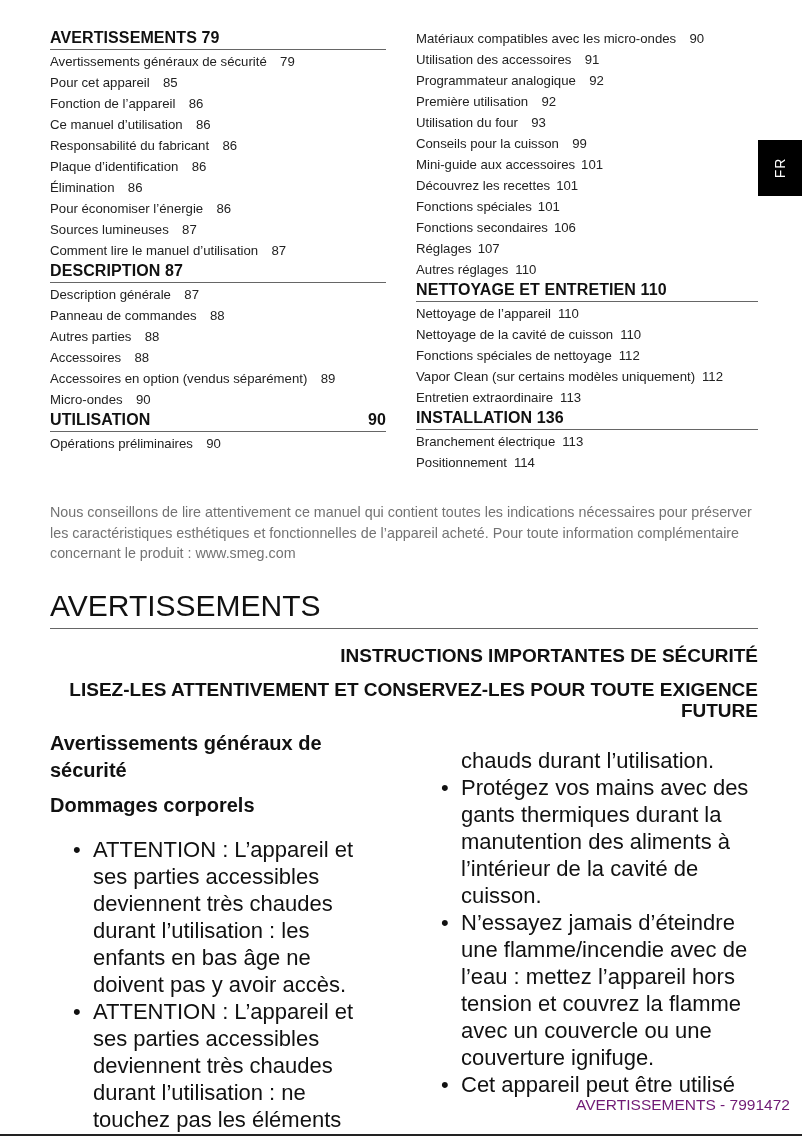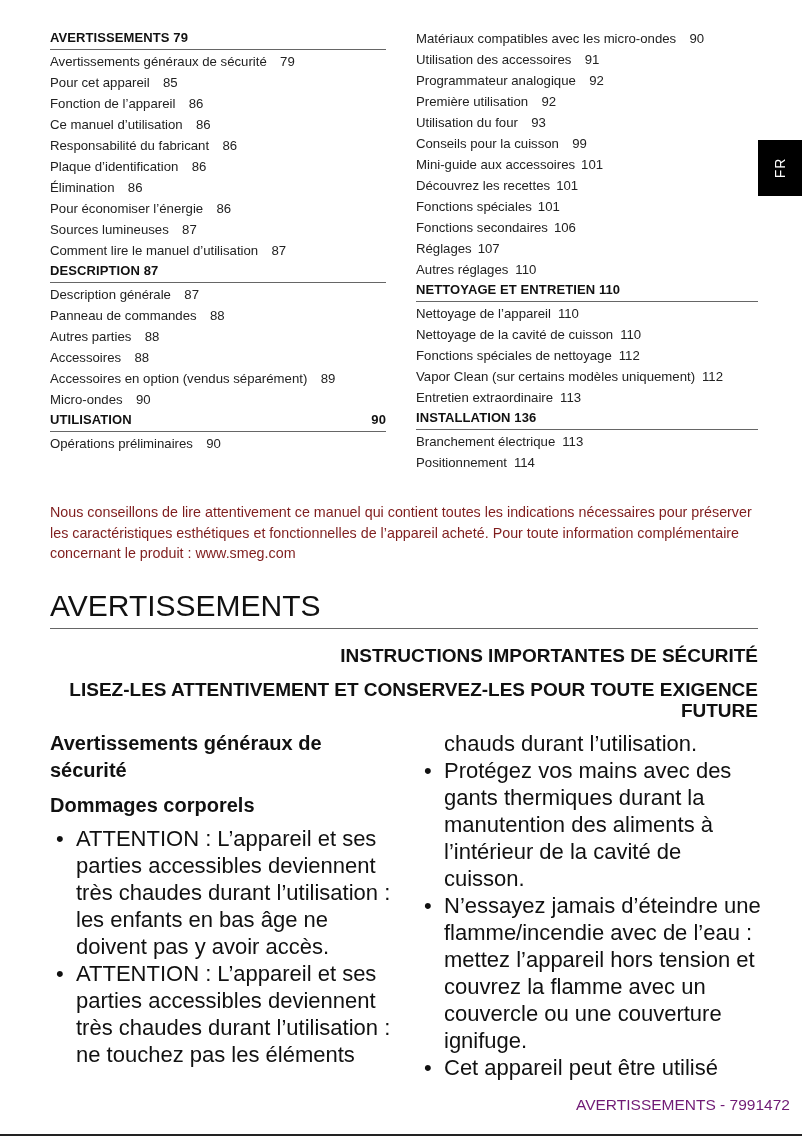--- a/index.html
+++ b/index.html
@@ -5,52 +5,52 @@
   html, body { margin:0; padding:0; }
   body {
     width:802px; height:1136px; position:relative; overflow:hidden;
     background:#ffffff; color:#111;
     font-family:"Liberation Sans", "DejaVu Sans", sans-serif;
   }
   .toc-col { position:absolute; top:28px; }
   .toc-left { left:50px; width:336px; }
   .toc-right { left:416px; width:342px; }
   .toc-head {
-    font-weight:bold; font-size:13px; line-height:20px; letter-spacing:0.1px;
+    font-weight:bold; font-size:16px; line-height:20px; letter-spacing:0.1px;
     border-bottom:1.5px solid #666; padding-bottom:1px; margin-bottom:1px;
     display:flex; justify-content:space-between;
   }
   .toc-row {
     display:flex; justify-content:flex-start; font-size:13.2px; line-height:21px;
     color:#222; font-weight:300;
   }
   .toc-row .pg { text-align:right; min-width:28px; }
   .toc-right .toc-row .pg { padding-right:8px; }
   .lang-tab {
     position:absolute; left:758px; top:140px; width:44px; height:56px;
     background:#000; color:#fff; display:flex; align-items:center; justify-content:center;
   }
   .lang-tab span { transform:rotate(-90deg); font-size:14px; letter-spacing:1px; }
   .intro {
-    position:absolute; left:50px; top:502px; width:710px; font-size:14.3px; line-height:20.5px; color:#7f1d1d;
+    position:absolute; left:50px; top:502px; width:710px; font-size:14.3px; line-height:20.5px; color:#737373;
   }
   .main-title {
     position:absolute; left:50px; top:587px; width:708px; font-size:30px; line-height:38px;
     border-bottom:1.5px solid #666; padding-bottom:3px;
   }
   .center-head {
     position:absolute; left:50px; width:708px; text-align:right; font-weight:bold; font-size:19px; line-height:21px;
   }
   .sub1 { top:645px; }
   .sub2 { top:679px; }
   .col-left { position:absolute; left:50px; top:730px; width:350px; }
   .col-right { position:absolute; left:418px; top:730px; width:350px; }
   .h2 { font-weight:bold; font-size:20px; line-height:27px; margin:0 0 8px 0; }
   .h3 { font-weight:bold; font-size:20px; line-height:27px; margin:0 0 6px 0; }
-  ul.bullets { list-style:none; margin:0; padding:0; }
+  ul.bullets { list-style:none; margin:17px; padding:0; }
   ul.bullets li { position:relative; padding-left:26px; font-size:22px; line-height:27px; color:#111; }
   ul.bullets li::before { content:"•"; position:absolute; left:6px; top:0; }
   ul.bullets li.cont::before { content:""; }
   .footer {
     position:absolute; left:576px; top:1096px; font-size:15.5px; color:#701a75; white-space:nowrap;
   }
   .bottom-bar { position:absolute; left:0; top:1134px; width:802px; height:2px; background:#222; }
 </style>
 </head>
 <body>

